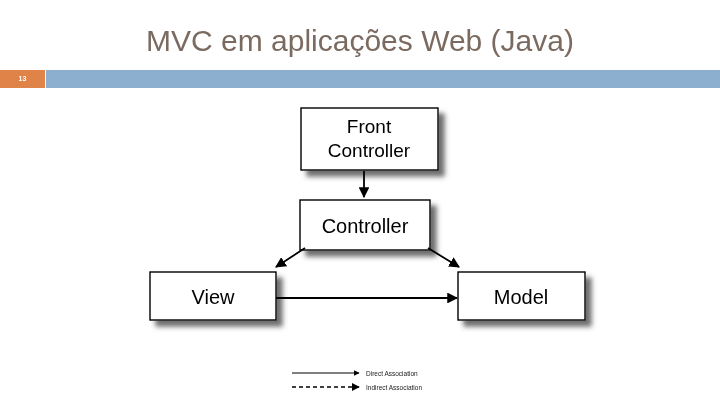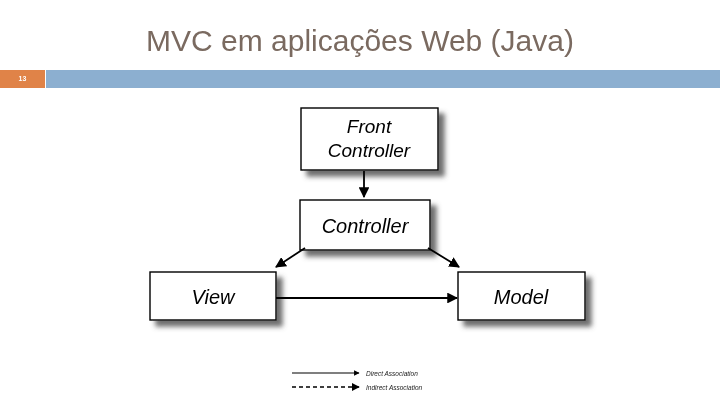--- a/index.html
+++ b/index.html
@@ -62,21 +62,20 @@
     background: #8cafd0;
   }
 
   
   #diagram {
     position: absolute;
     left: 0;
     top: 95px;
     width: 720px;
     height: 310px;
-    font-style: italic;
   }
   #diagram svg { display: block; }
 
   .node-label {
     font-family: "Liberation Sans", sans-serif;
     fill: #000000;
     text-anchor: middle;
   }
   .legend-label {
     font-family: "Liberation Sans", sans-serif;

